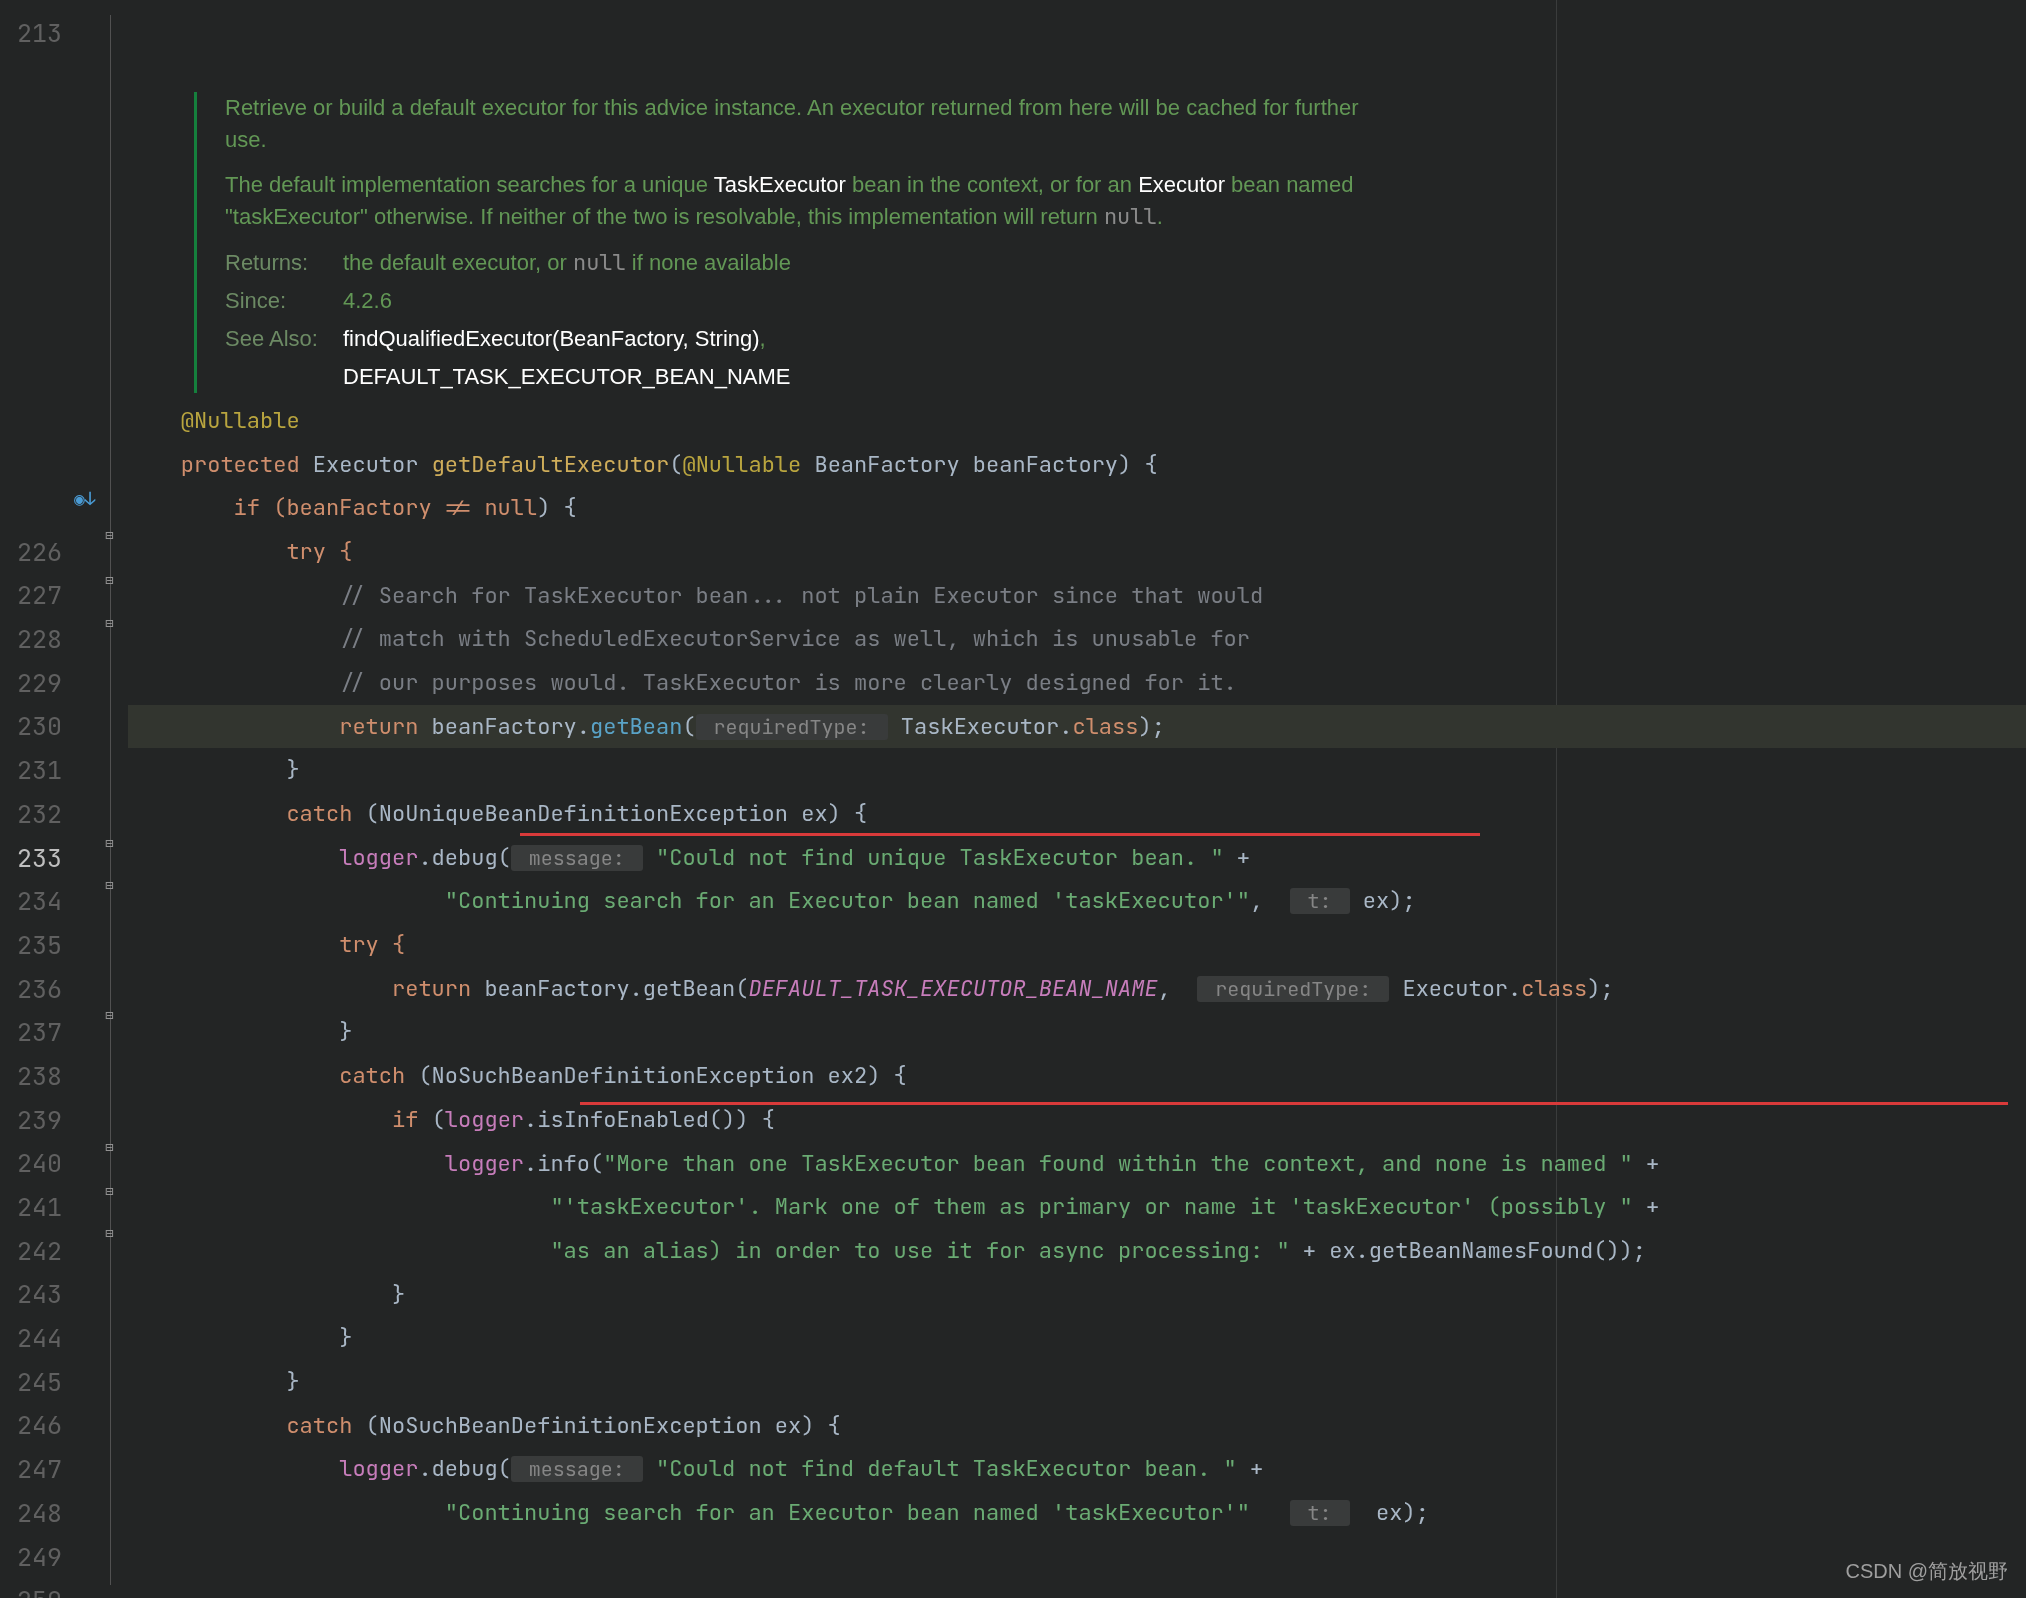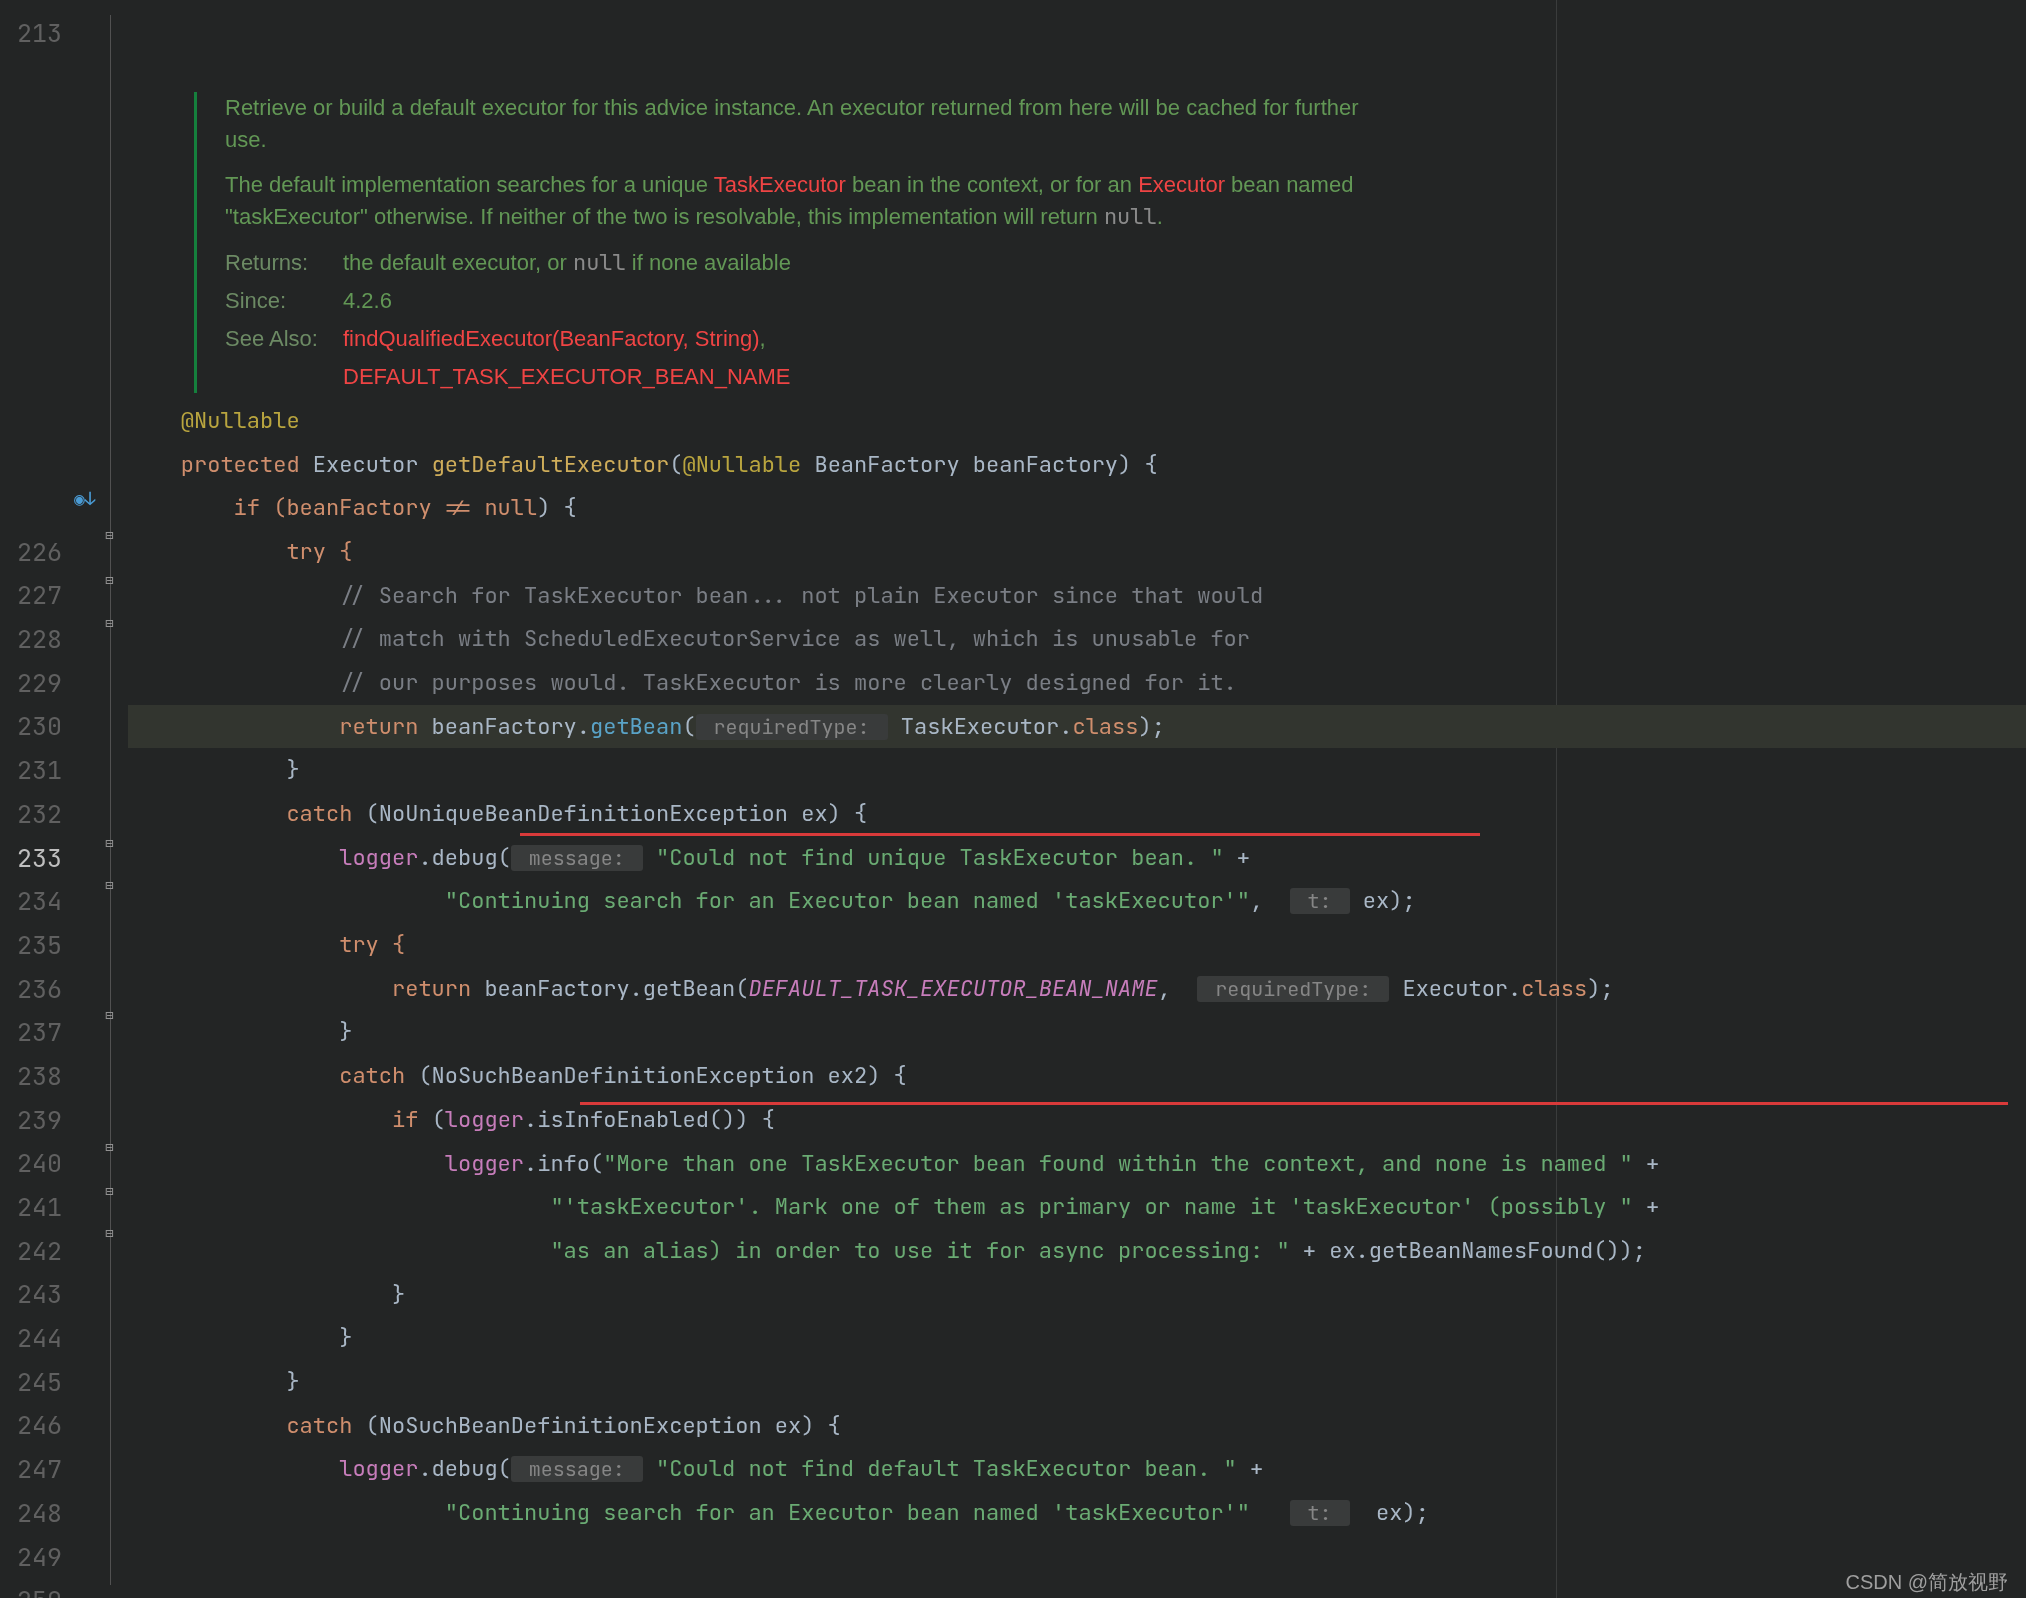--- a/index.html
+++ b/index.html
@@ -102,21 +102,21 @@
   
   .kw   { color: #cf8e6d; }
   .ann  { color: #b9a53f; }
   .str  { color: #6aab73; }
   .cmt  { color: #7a7e85; }
   .mth  { color: #5aa3c7; }
   .mthdef { color: #cfad5a; }
   .fld  { color: #c77dbb; }
   .hint { color: #868686; background: #393b3b; padding: 0 6px; border-radius: 3px; font-size: 20px; }
   .const{ color: #c77dbb; font-style: italic; }
-  .link { color: #ef4444; }
+  .link { color: #ffffff; }
   .mono { font-family: "JetBrains Mono", monospace; color: #8a8a8a; }
   .param { color: #77b174; }
   .underline-red {
     position: absolute;
     height: 3px;
     background: #d93a3a;
   }
   .u1 { top: 833px; left: 392px; width: 960px; }
   .u2 { top: 1102px; left: 452px; width: 1428px; }
 
@@ -125,21 +125,21 @@
     top: 0;
     left: 1428px;
     width: 1px;
     height: 100%;
     background: #3a3c3c;
   }
 
   .watermark {
     position: absolute;
     right: 18px;
-    bottom: 2px;
+    bottom: 13px;
     color: #9f9f9f;
     font-family: Arial, sans-serif;
     font-size: 20px;
   }
 </style>
 </head>
 <body>
 
 <div class="editor">
   <div class="gutter">

